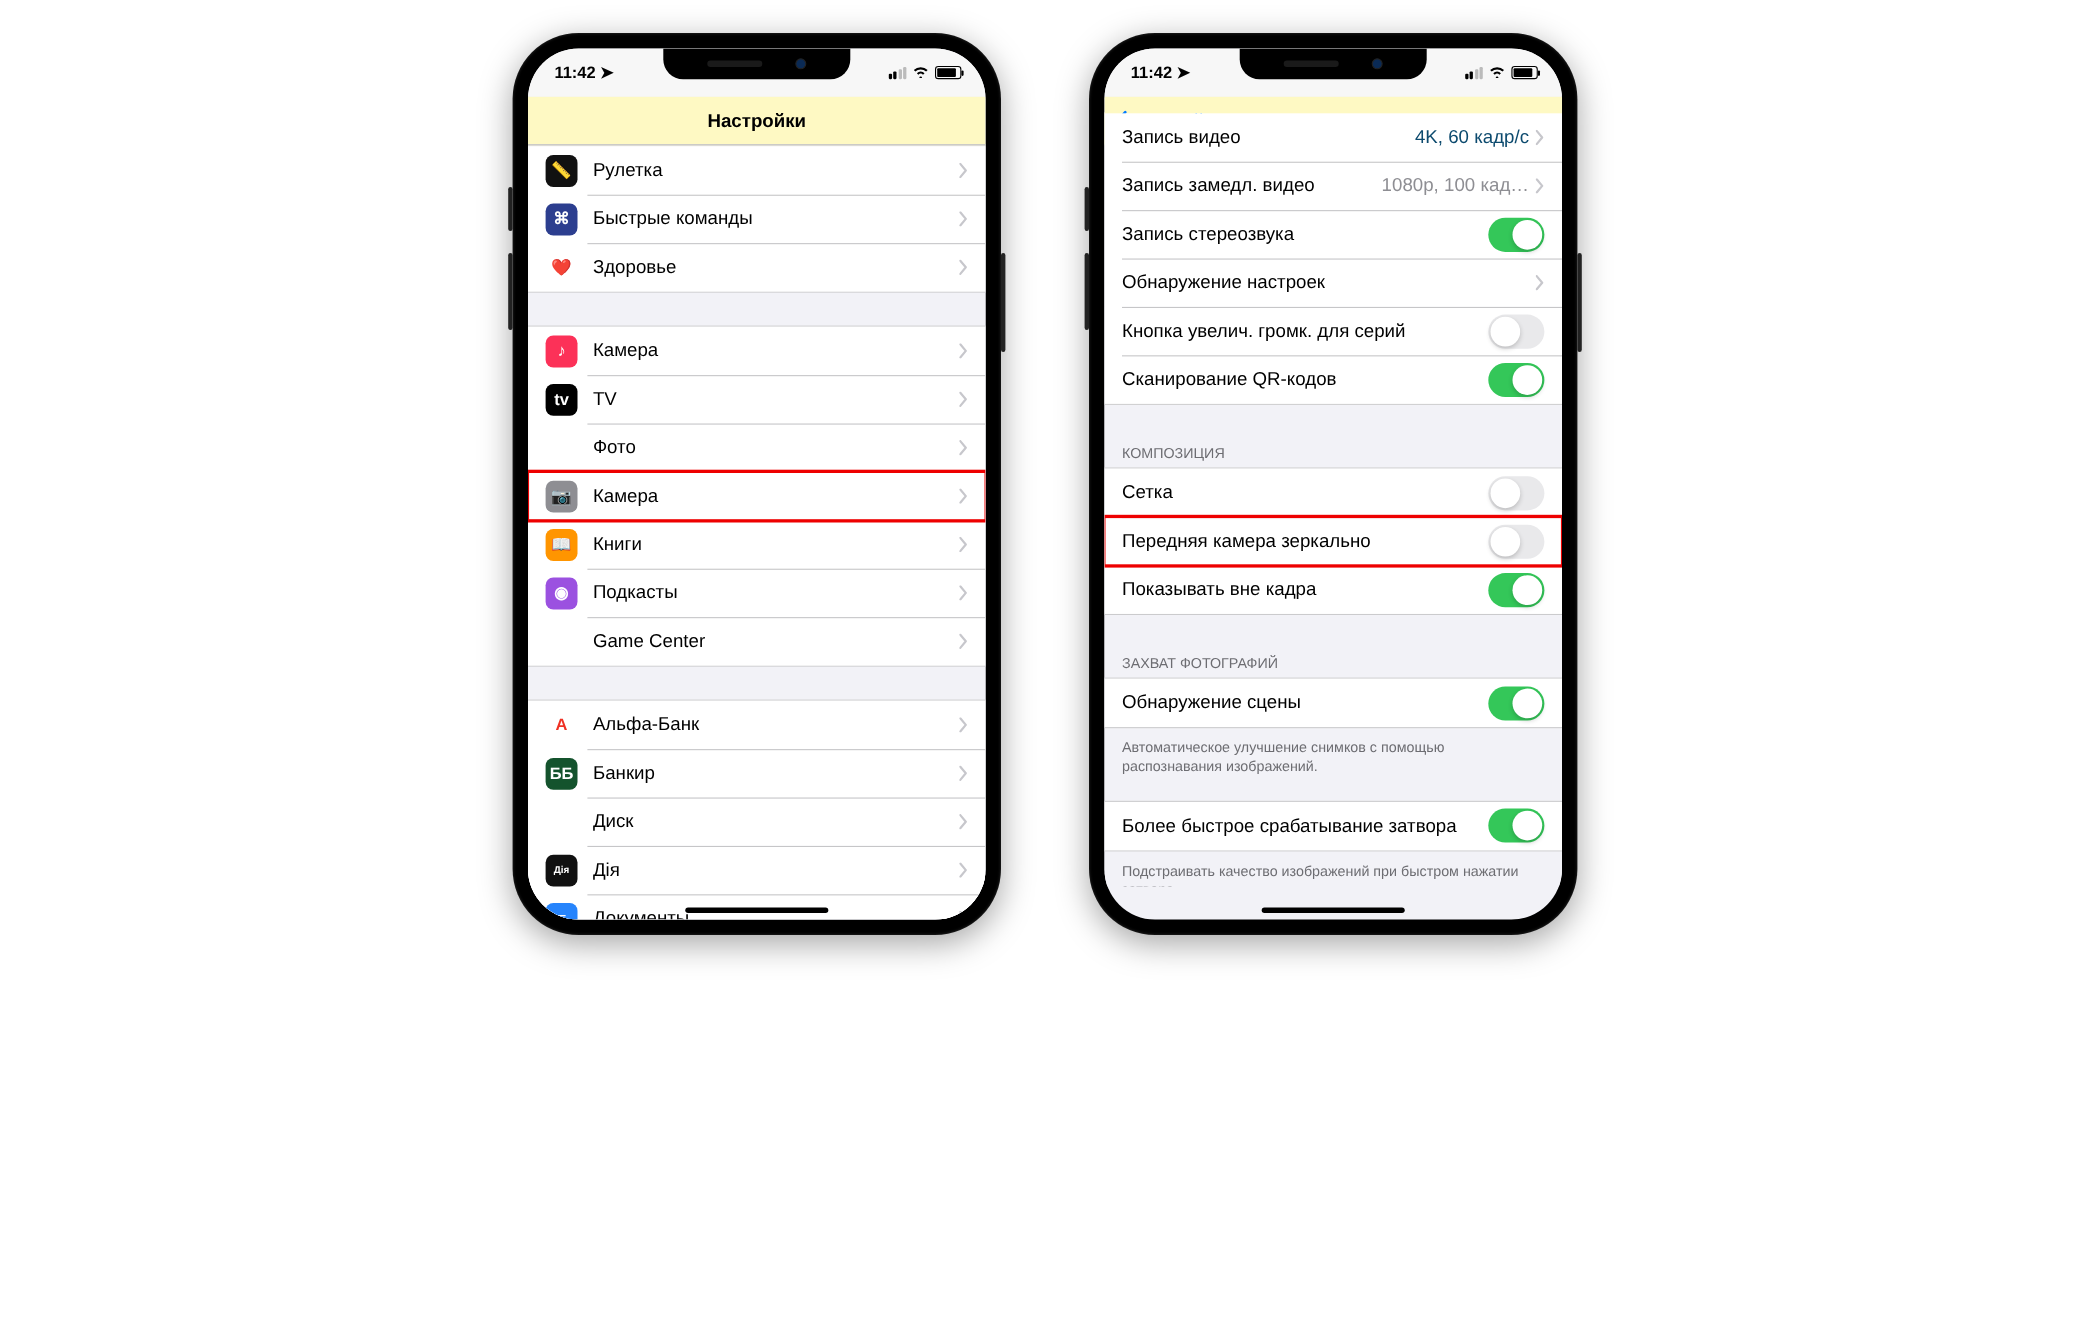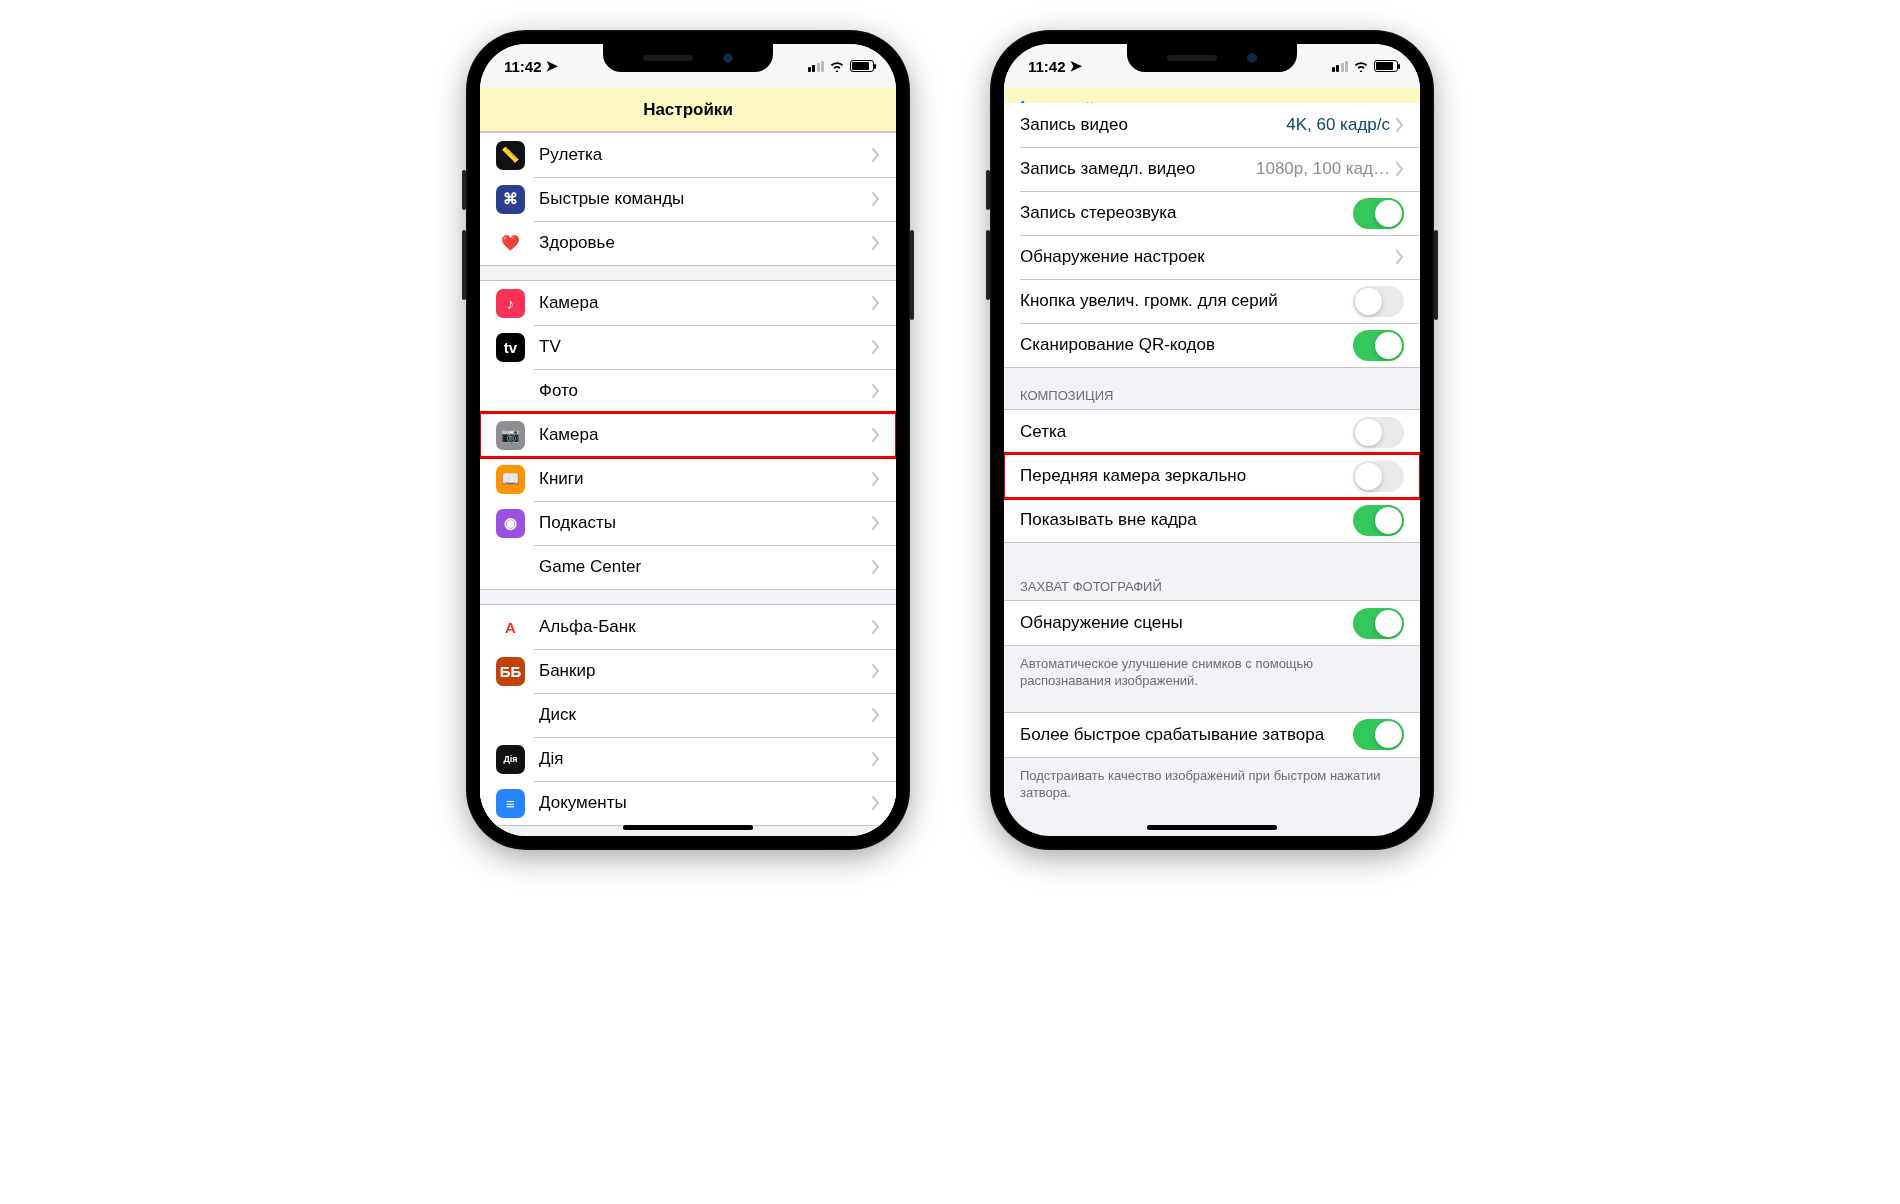--- a/index.html
+++ b/index.html
@@ -57,21 +57,21 @@
   .batt::before{content:"";position:absolute;left:1px;top:1px;bottom:1px;width:75%;background:#000;border-radius:1px;}
   .navbar {
     height: 44px; background: #fef9c3;
     display:flex;align-items:center;justify-content:center;
     border-bottom:0.5px solid #c6c6c8;position:relative;padding:0 10px;
   }
   .nav-title{font-weight:600;font-size:17px;}
   .nav-back{position:absolute;left:8px;display:flex;align-items:center;color:#007aff;font-size:17px;}
   .nav-back svg{width:14px;height:20px;margin-right:2px;}
   .content{height:calc(100% - 88px);overflow:hidden;background:#f2f2f7;}
-  .group{background:#fff;border-top:0.5px solid #c6c6c8;border-bottom:0.5px solid #c6c6c8;margin-bottom:14px;}
+  .group{background:#fff;border-top:0.5px solid #c6c6c8;border-bottom:0.5px solid #c6c6c8;margin-bottom:30px;}
   .group.first{margin-top:0;}
   .row{
     min-height:44px;display:flex;align-items:center;padding:0 16px;
     position:relative;font-size:17px;color:#000;background:#fff;
   }
   .row+.row::before{content:"";position:absolute;top:0;left:54px;right:0;height:0.5px;background:#c6c6c8;}
   .row.no-icon+.row::before,.row.no-icon::before{left:16px;}
   .icon{width:29px;height:29px;border-radius:7px;margin-right:14px;flex-shrink:0;display:flex;align-items:center;justify-content:center;font-size:16px;color:#fff;}
   .label{flex:1;}
   .label.multi{line-height:1.2;padding:8px 0;}
@@ -226,21 +226,21 @@
           <div class="row">
     <div class="icon" style="background:#fff;color:#ef3124;font-size:15px;font-weight:700;">A</div>
     <div class="label">Альфа-Банк</div>
             <span class="chev">
               <svg viewBox="0 0 8 14">
                 <path d="M1 1l5 6-5 6" stroke="#c7c7cc" stroke-width="2" fill="none" stroke-linecap="round" stroke-linejoin="round"></path>
               </svg>
             </span>
           </div>
           <div class="row">
-    <div class="icon" style="background:#c2410c;color:#fff;font-size:15px;font-weight:700;text-align:right;">ББ</div>
+    <div class="icon" style="background:#14532d;color:#fff;font-size:15px;font-weight:700;text-align:right;">ББ</div>
     <div class="label">Банкир</div>
             <span class="chev">
               <svg viewBox="0 0 8 14">
                 <path d="M1 1l5 6-5 6" stroke="#c7c7cc" stroke-width="2" fill="none" stroke-linecap="round" stroke-linejoin="round"></path>
               </svg>
             </span>
           </div>
           <div class="row">
     <div class="icon" style="background:#fff;color:#fff;font-size:15px;font-weight:700;">▲</div>
     <div class="label">Диск</div>

